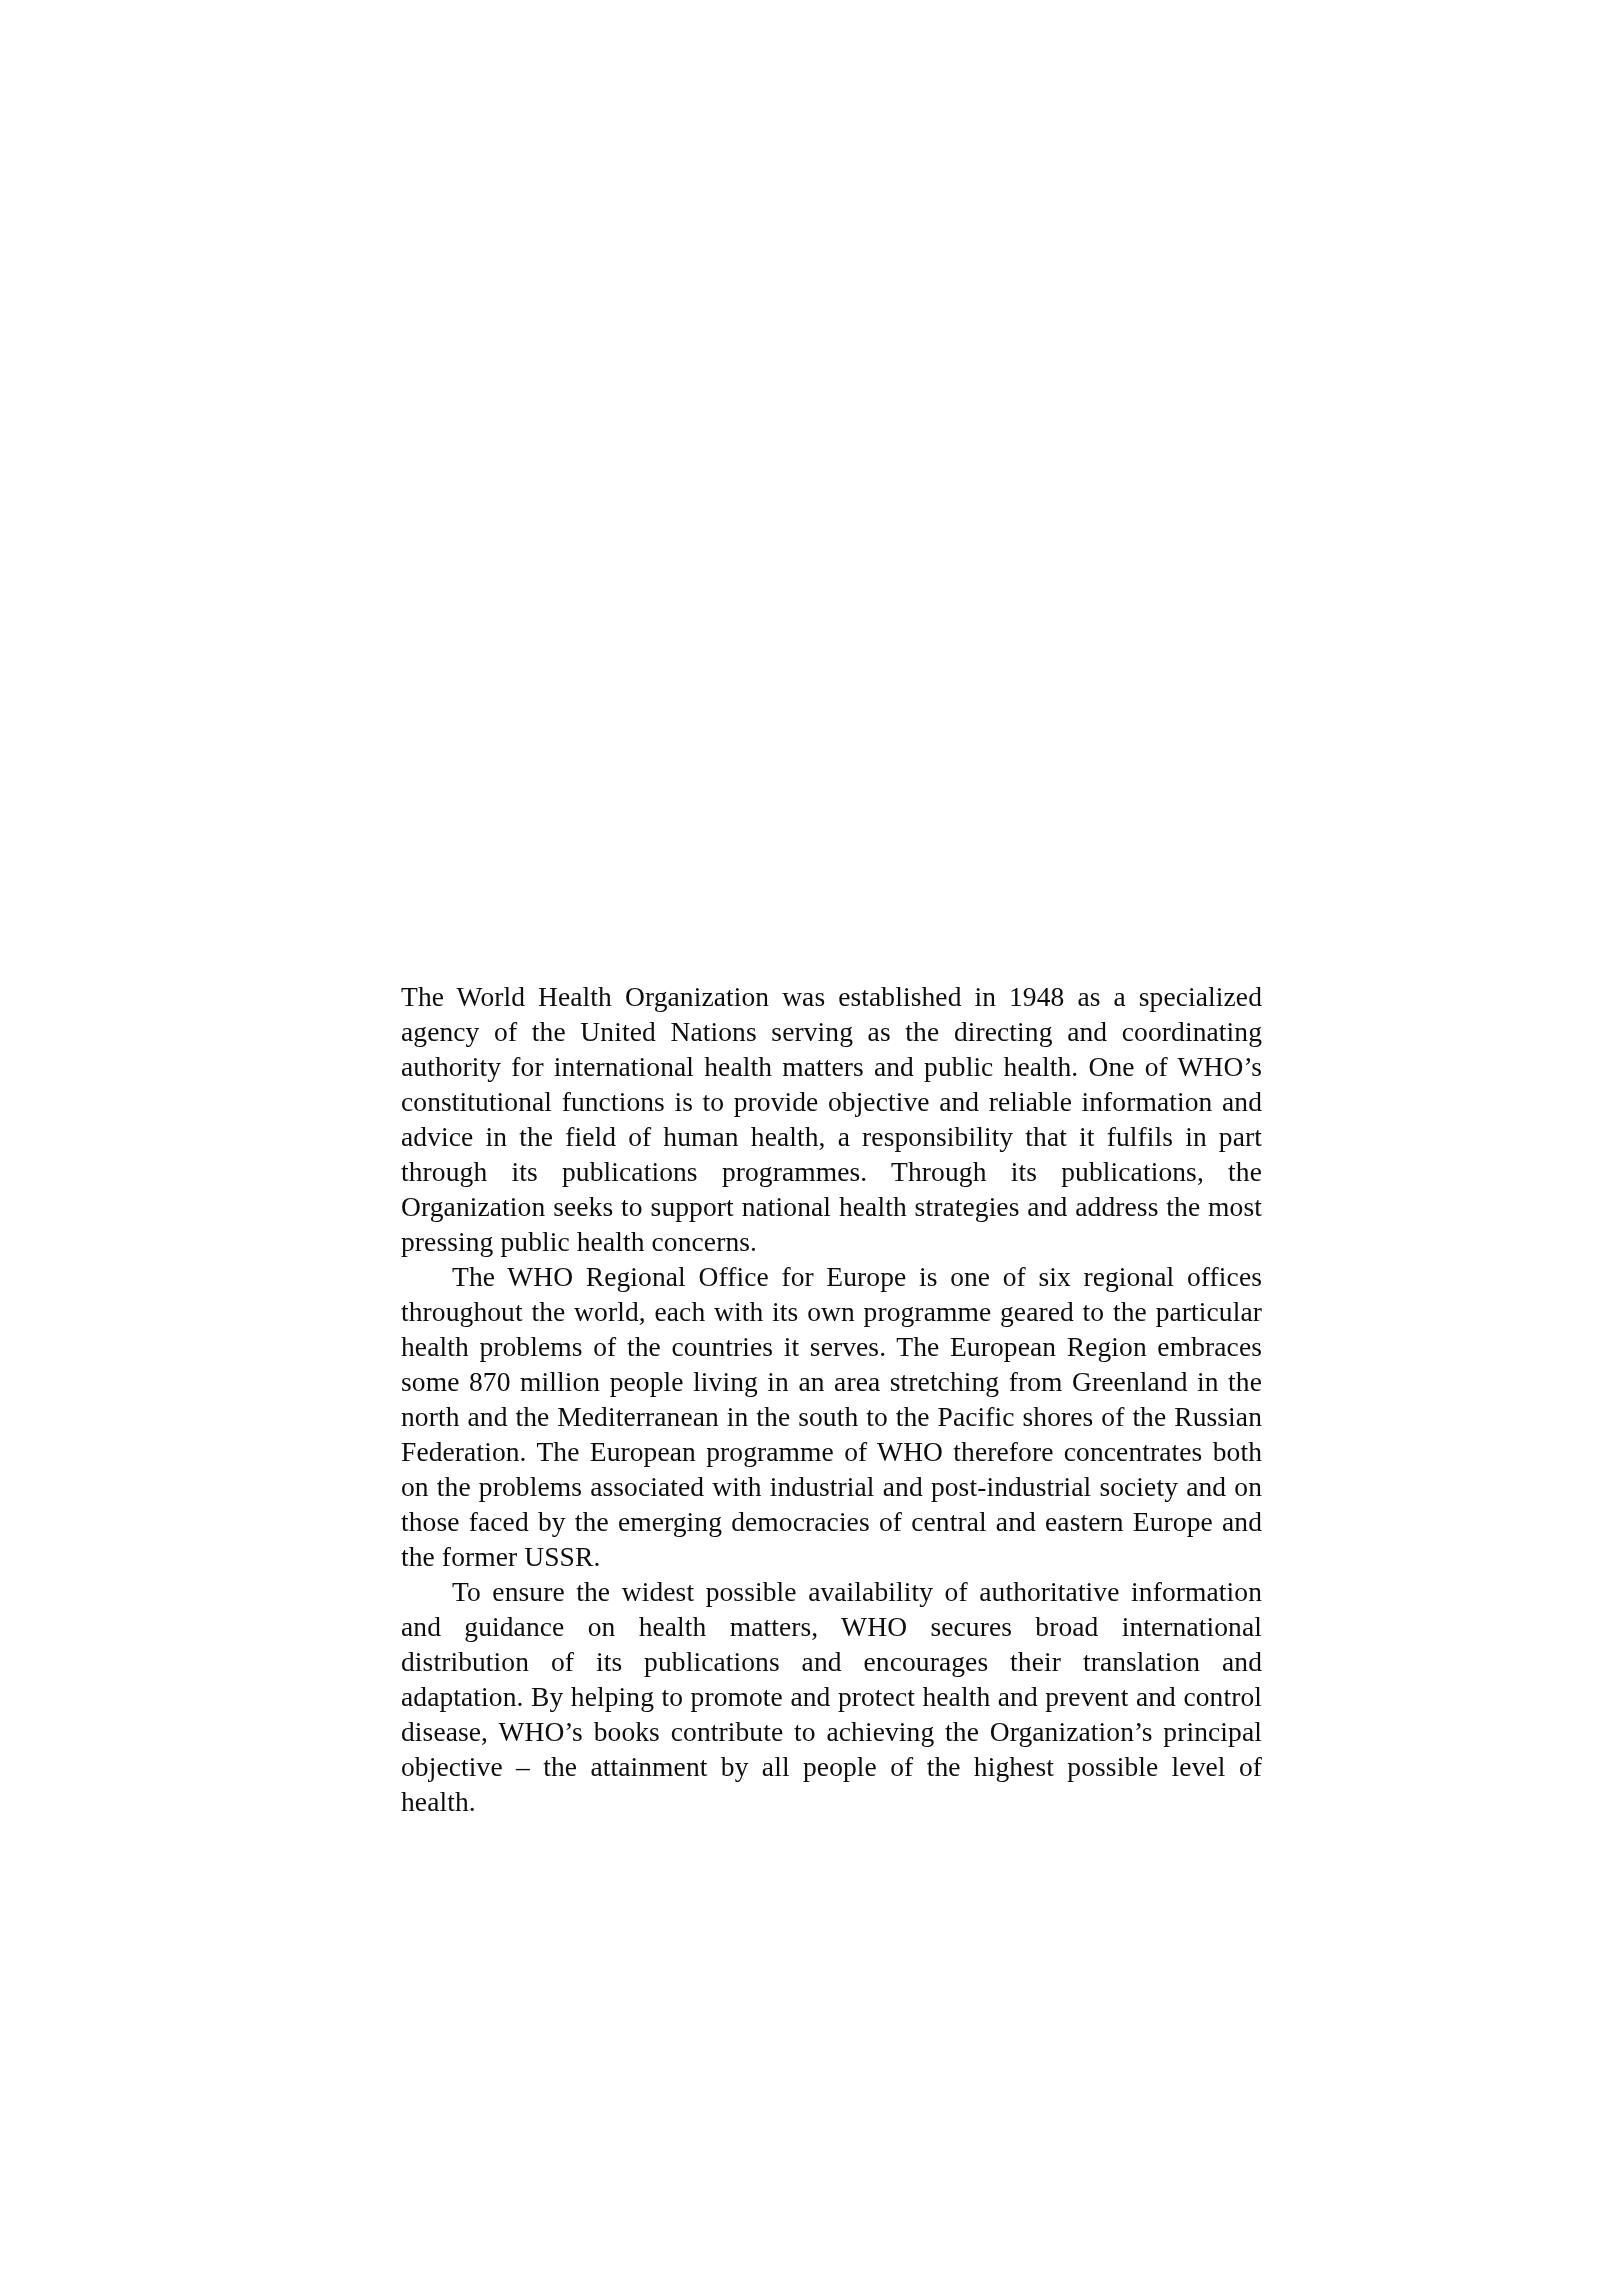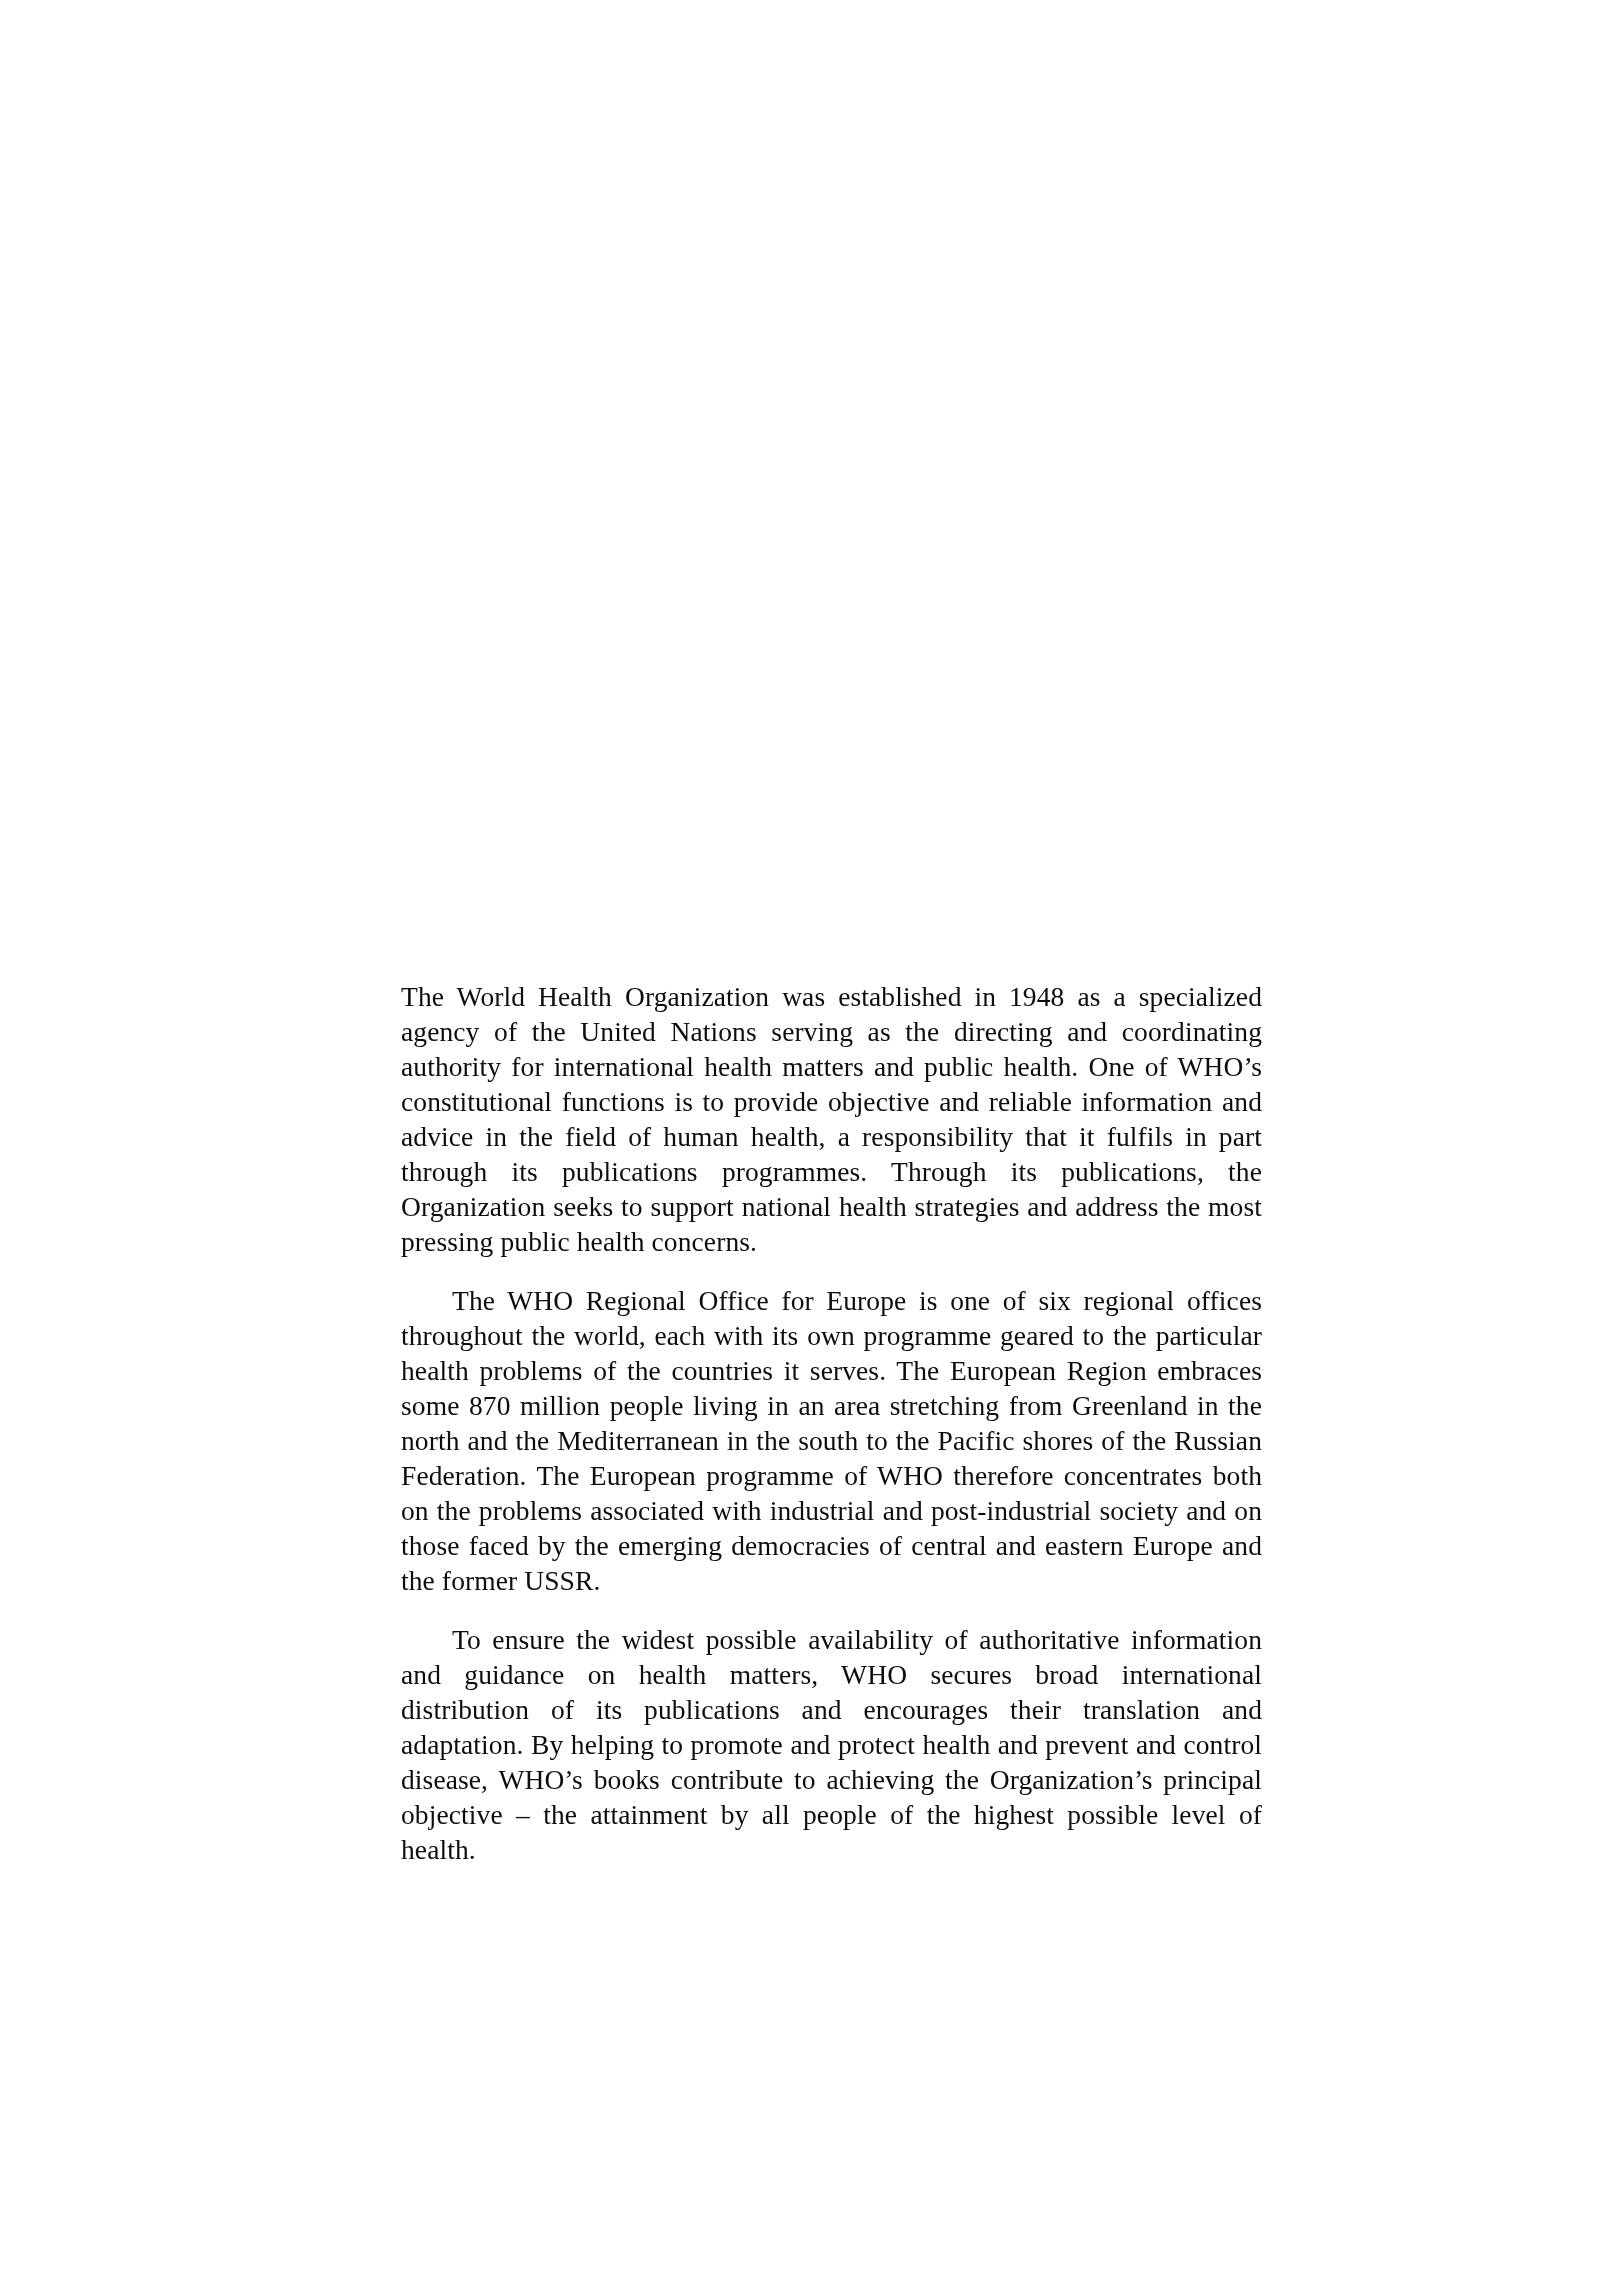--- a/index.html
+++ b/index.html
@@ -25,21 +25,20 @@
     color: #0d0d0d;
     text-align: justify;
     letter-spacing: 0.1px;
   }
   .text-block p {
     margin: 0;
     padding: 0;
   }
   .text-block p.indented {
     text-indent: 51px;
-    margin-top: 24px;
   }
 </style>
 </head>
 <body>
 
 <div class="page">
   <div class="text-block">
     <p>The World Health Organization was established in 1948 as a specialized agency of the United Nations serving as the directing and coordinating authority for international health matters and public health. One of WHO’s constitutional functions is to provide objective and reliable information and advice in the field of human health, a responsibility that it fulfils in part through its publications programmes. Through its publications, the Organization seeks to support national health strategies and address the most pressing public health concerns.</p>
     <p class="indented">The WHO Regional Office for Europe is one of six regional offices throughout the world, each with its own programme geared to the particular health problems of the countries it serves. The European Region embraces some 870 million people living in an area stretching from Greenland in the north and the Mediterranean in the south to the Pacific shores of the Russian Federation. The European programme of WHO therefore concentrates both on the problems associated with industrial and post-industrial society and on those faced by the emerging democracies of central and eastern Europe and the former USSR.</p>
     <p class="indented">To ensure the widest possible availability of authoritative information and guidance on health matters, WHO secures broad international distribution of its publications and encourages their translation and adaptation. By helping to promote and protect health and prevent and control disease, WHO’s books contribute to achieving the Organization’s principal objective – the attainment by all people of the highest possible level of health.</p>

